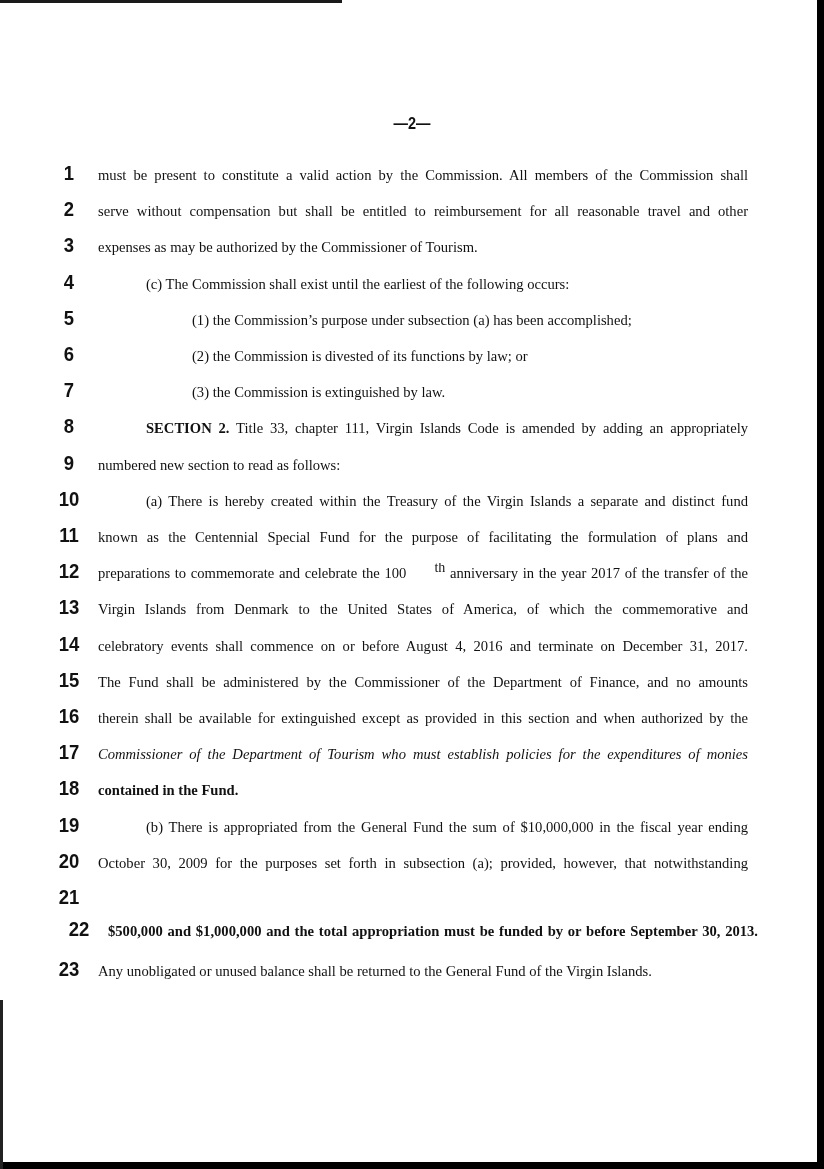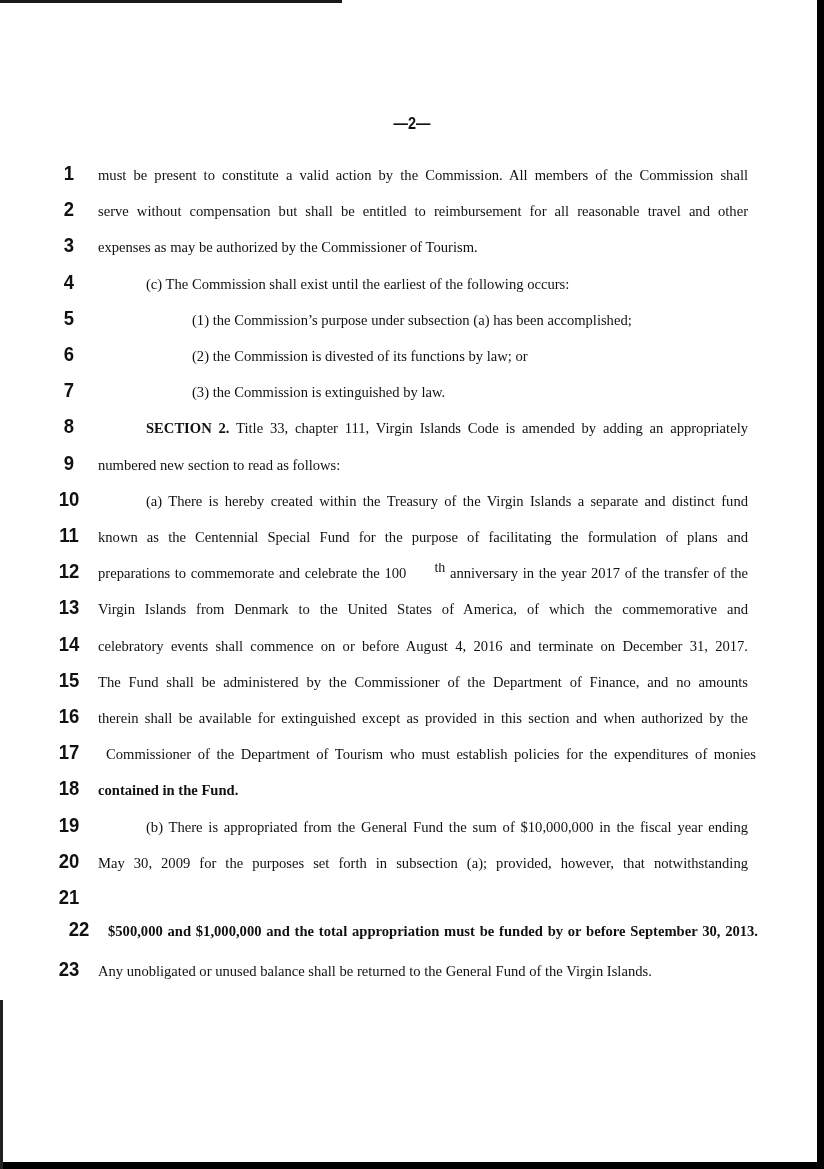--- a/index.html
+++ b/index.html
@@ -101,33 +101,33 @@
     <div class="line" style="top: 671.8px;">
       <span class="ln">15</span>
       <span class="txt justify" style="left: 98px; width: 650px;"><span>The Fund shall be administered by the Commissioner of the Department of Finance, and no amounts</span></span>
     </div>
     <div class="line" style="top: 708px;">
       <span class="ln">16</span>
       <span class="txt justify" style="left: 98px; width: 650px;"><span>therein shall be available for extinguished except as provided in this section and when authorized by the</span></span>
     </div>
     <div class="line" style="top: 744.2px;">
       <span class="ln">17</span>
-      <span class="txt justify" style="left: 106px; width: 650px;"><span>Commissioner of the Department of Tourism who must establish policies for the expenditures of monies</span></span>
+      <span class="txt justify" style="left: 98px; width: 650px; font-style: italic;"><span>Commissioner of the Department of Tourism who must establish policies for the expenditures of monies</span></span>
     </div>
     <div class="line" style="top: 780.4px; padding-left: 31px;">
       <span class="ln">18</span>
       <span class="txt" style="left: 98px; font-weight: bold;"><span>contained in the Fund.</span></span>
     </div>
     <div class="line" style="top: 816.6px;">
       <span class="ln">19</span>
       <span class="txt justify" style="left: 146px; width: 602px;"><span>(b)  There is appropriated from the General Fund the sum of $10,000,000 in the fiscal year ending</span></span>
     </div>
     <div class="line" style="top: 852.8px;">
       <span class="ln">20</span>
-      <span class="txt justify" style="left: 98px; width: 650px;"><span>May 30, 2009 for the purposes set forth in subsection (a); provided, however, that notwithstanding</span></span>
+      <span class="txt justify" style="left: 98px; width: 650px;"><span>October 30, 2009 for the purposes set forth in subsection (a); provided, however, that notwithstanding</span></span>
     </div>
     <div class="line" style="top: 889px;">
       <span class="ln">21</span>
     </div>
     <div class="line" style="top: 921px; margin-left: 10px;">
       <span class="ln">22</span>
       <span class="txt justify" style="left: 98px; width: 650px; font-weight: bold;"><span>$500,000 and $1,000,000 and the total appropriation must be funded by or before September 30, 2013.</span></span>
     </div>
     <div class="line" style="top: 961.4px;">
       <span class="ln">23</span>

